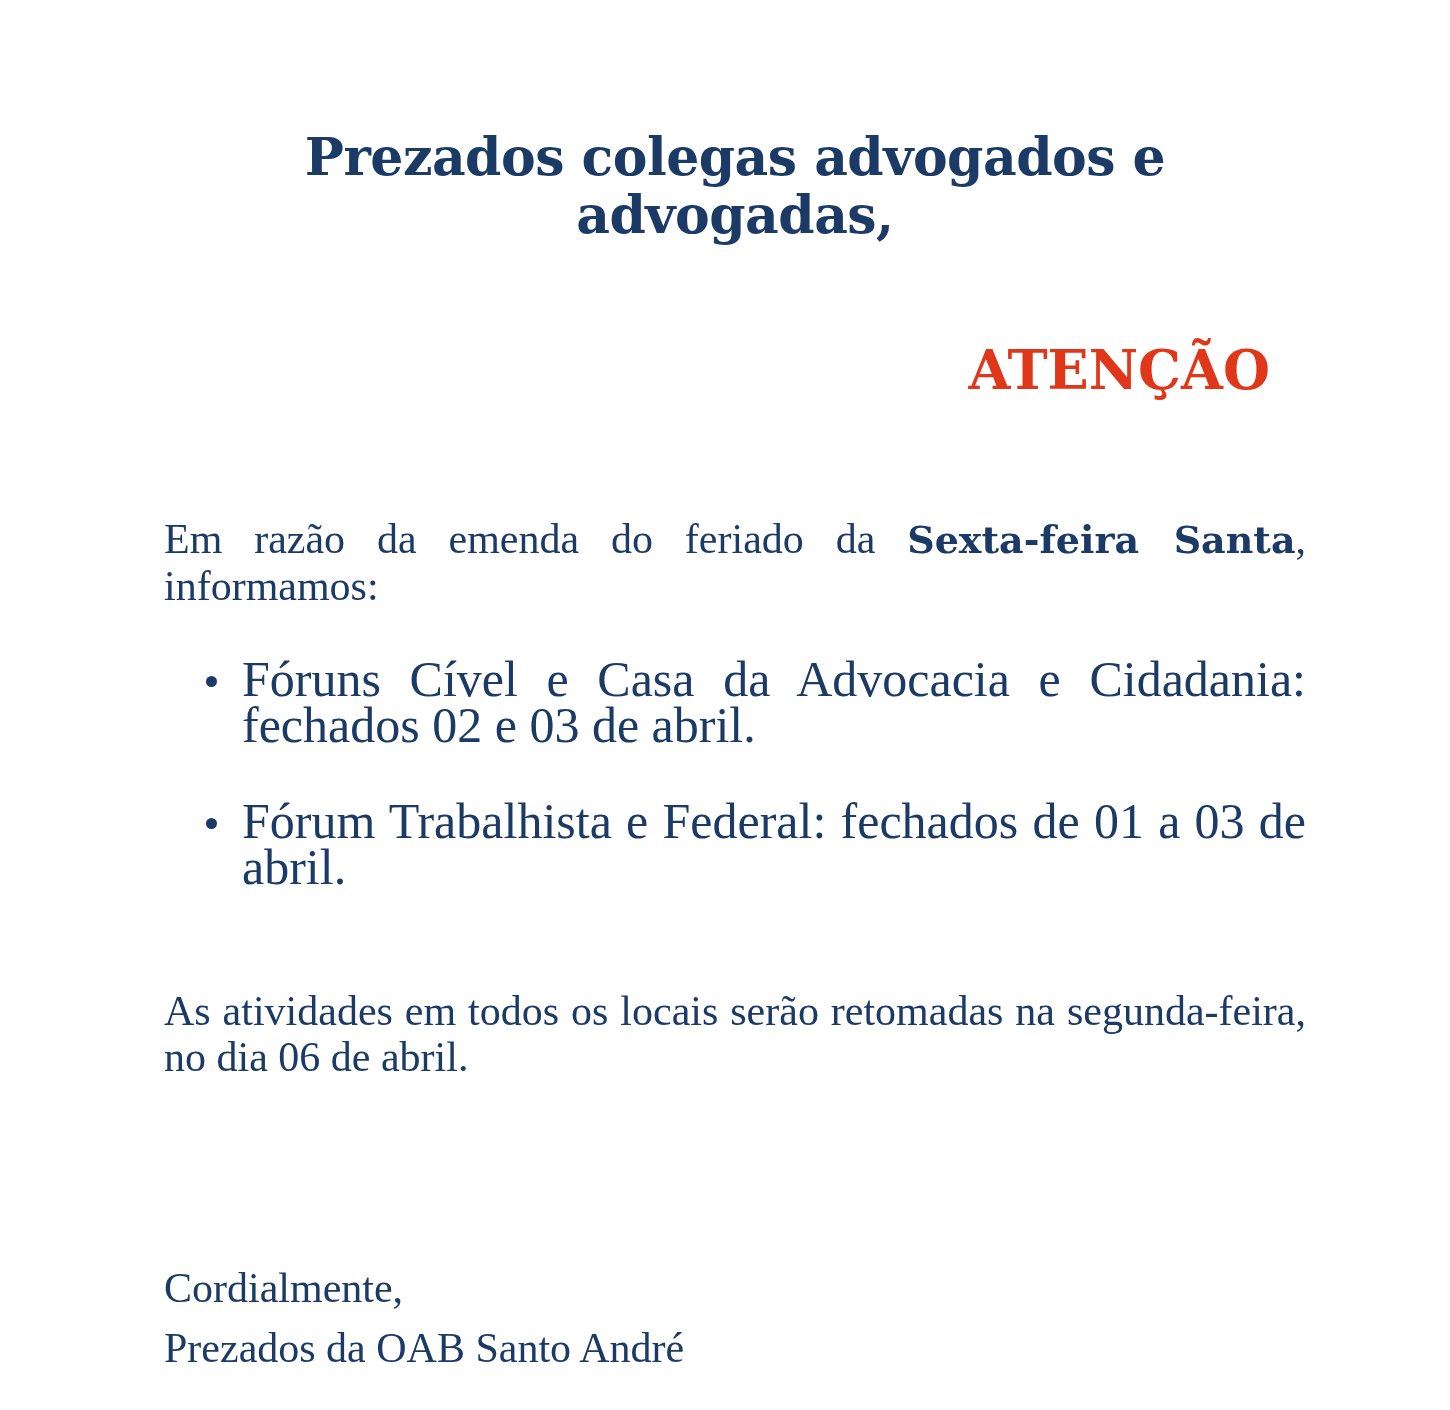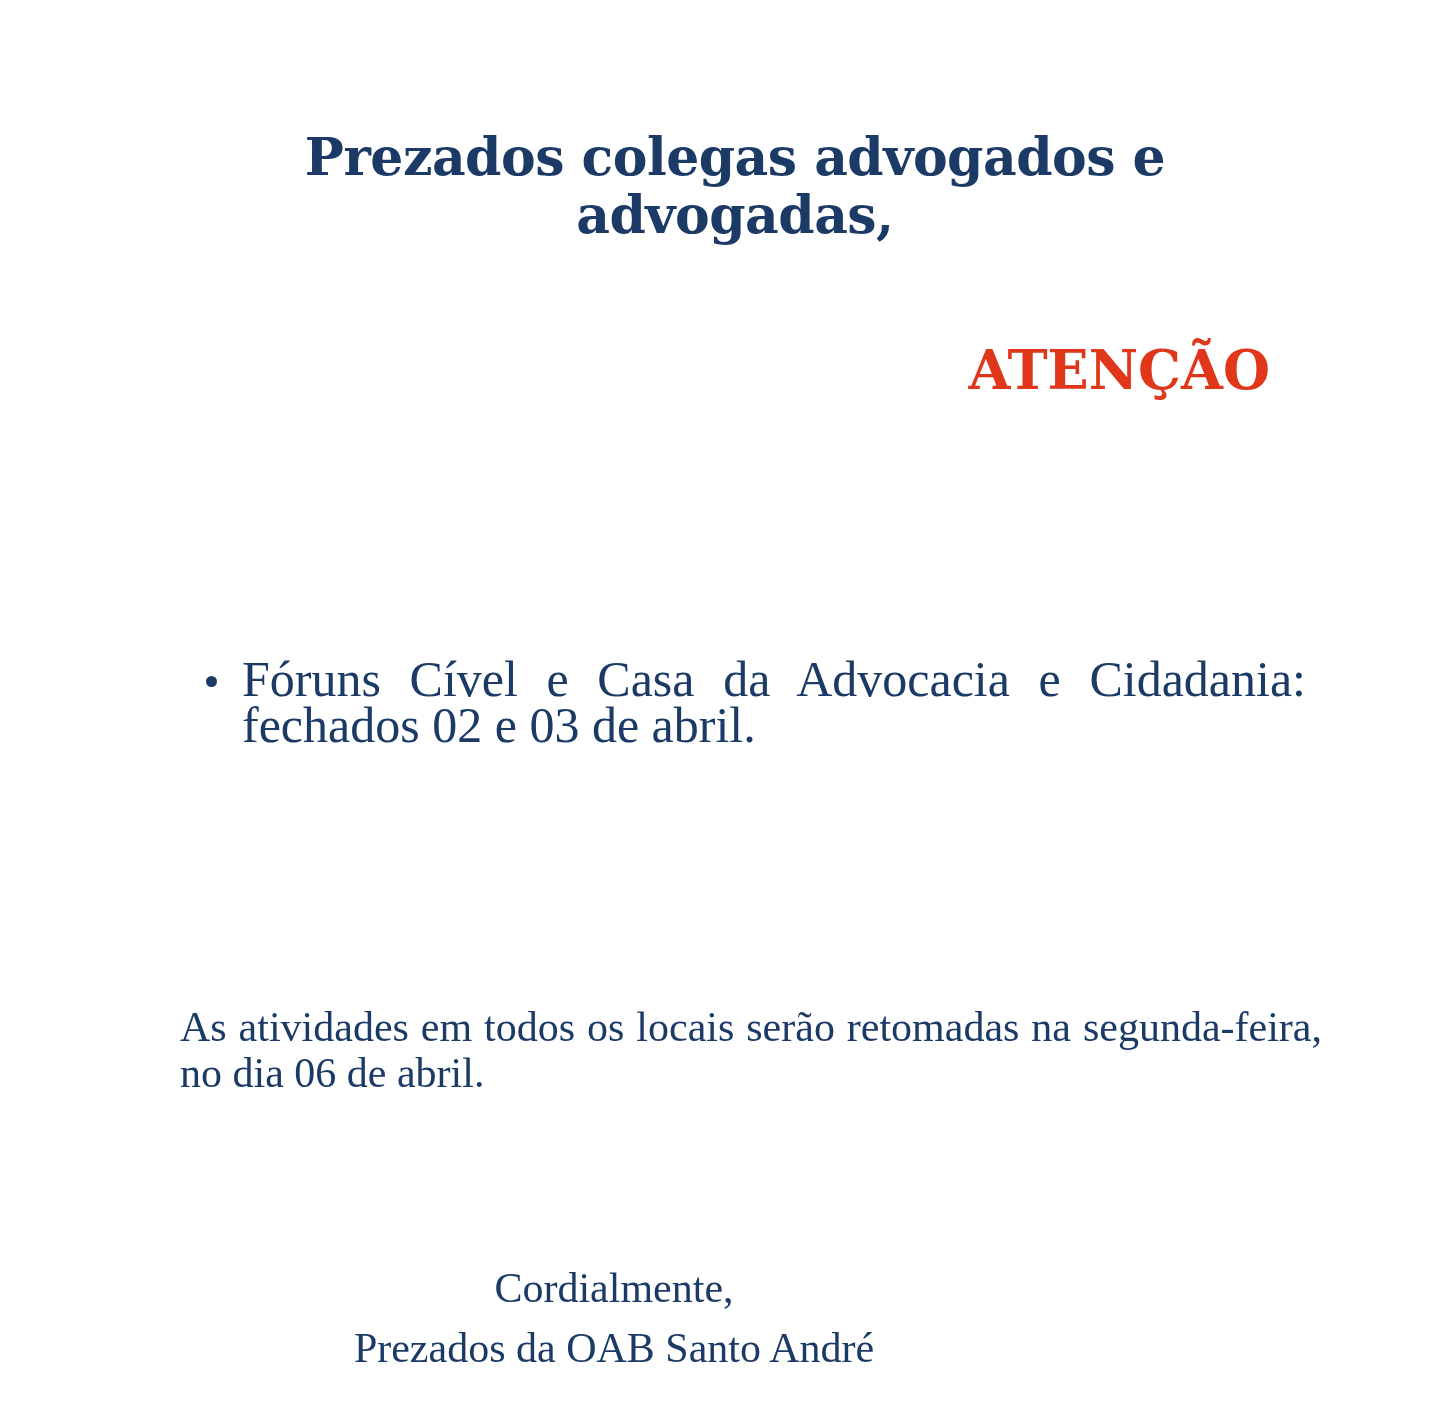--- a/index.html
+++ b/index.html
@@ -91,51 +91,55 @@
       position: absolute;
       left: 42px;
       top: 20px;
       width: 11px;
       height: 11px;
       border-radius: 50%;
       background: #1b3a66;
     }
     .resume {
       top: 988px;
-      margin: 16px;
+      margin: 0;
     }
     .signoff {
       position: absolute;
       left: 164px;
       top: 1258px;
       width: 900px;
       font-family: "Liberation Serif", serif;
       font-size: 42px;
       line-height: 60px;
       color: #1b3a66;
     }
     .signoff div {
       white-space: nowrap;
-      text-align: center;
     }
   </style>
 </head>
 <body>
 
 <div class="page">
 
   <h1 class="greeting">Prezados colegas advogados e advogadas,</h1>
 
   <h2 class="attention">ATENÇÃO</h2>
 
+  <p class="content intro"><span>Em razão da emenda do feriado da </span><b>Sexta-feira Santa</b><span>, informamos:</span></p>
 
   <ul class="closures">
     <li>
       <span class="bullet"></span>
       <span>Fóruns Cível e Casa da Advocacia e Cidadania: fechados 02 e 03 de abril.</span>
+    </li>
+    <li>
+      <span class="bullet"></span>
+      <span>Fórum Trabalhista e Federal: fechados de 01 a 03 de abril.</span>
     </li>
   </ul>
 
   <p class="content resume">As atividades em todos os locais serão retomadas na segunda-feira, no dia 06 de abril.</p>
 
   <div class="signoff">
     <div>Cordialmente,</div>
     <div>Prezados da OAB Santo André</div>
   </div>
 

